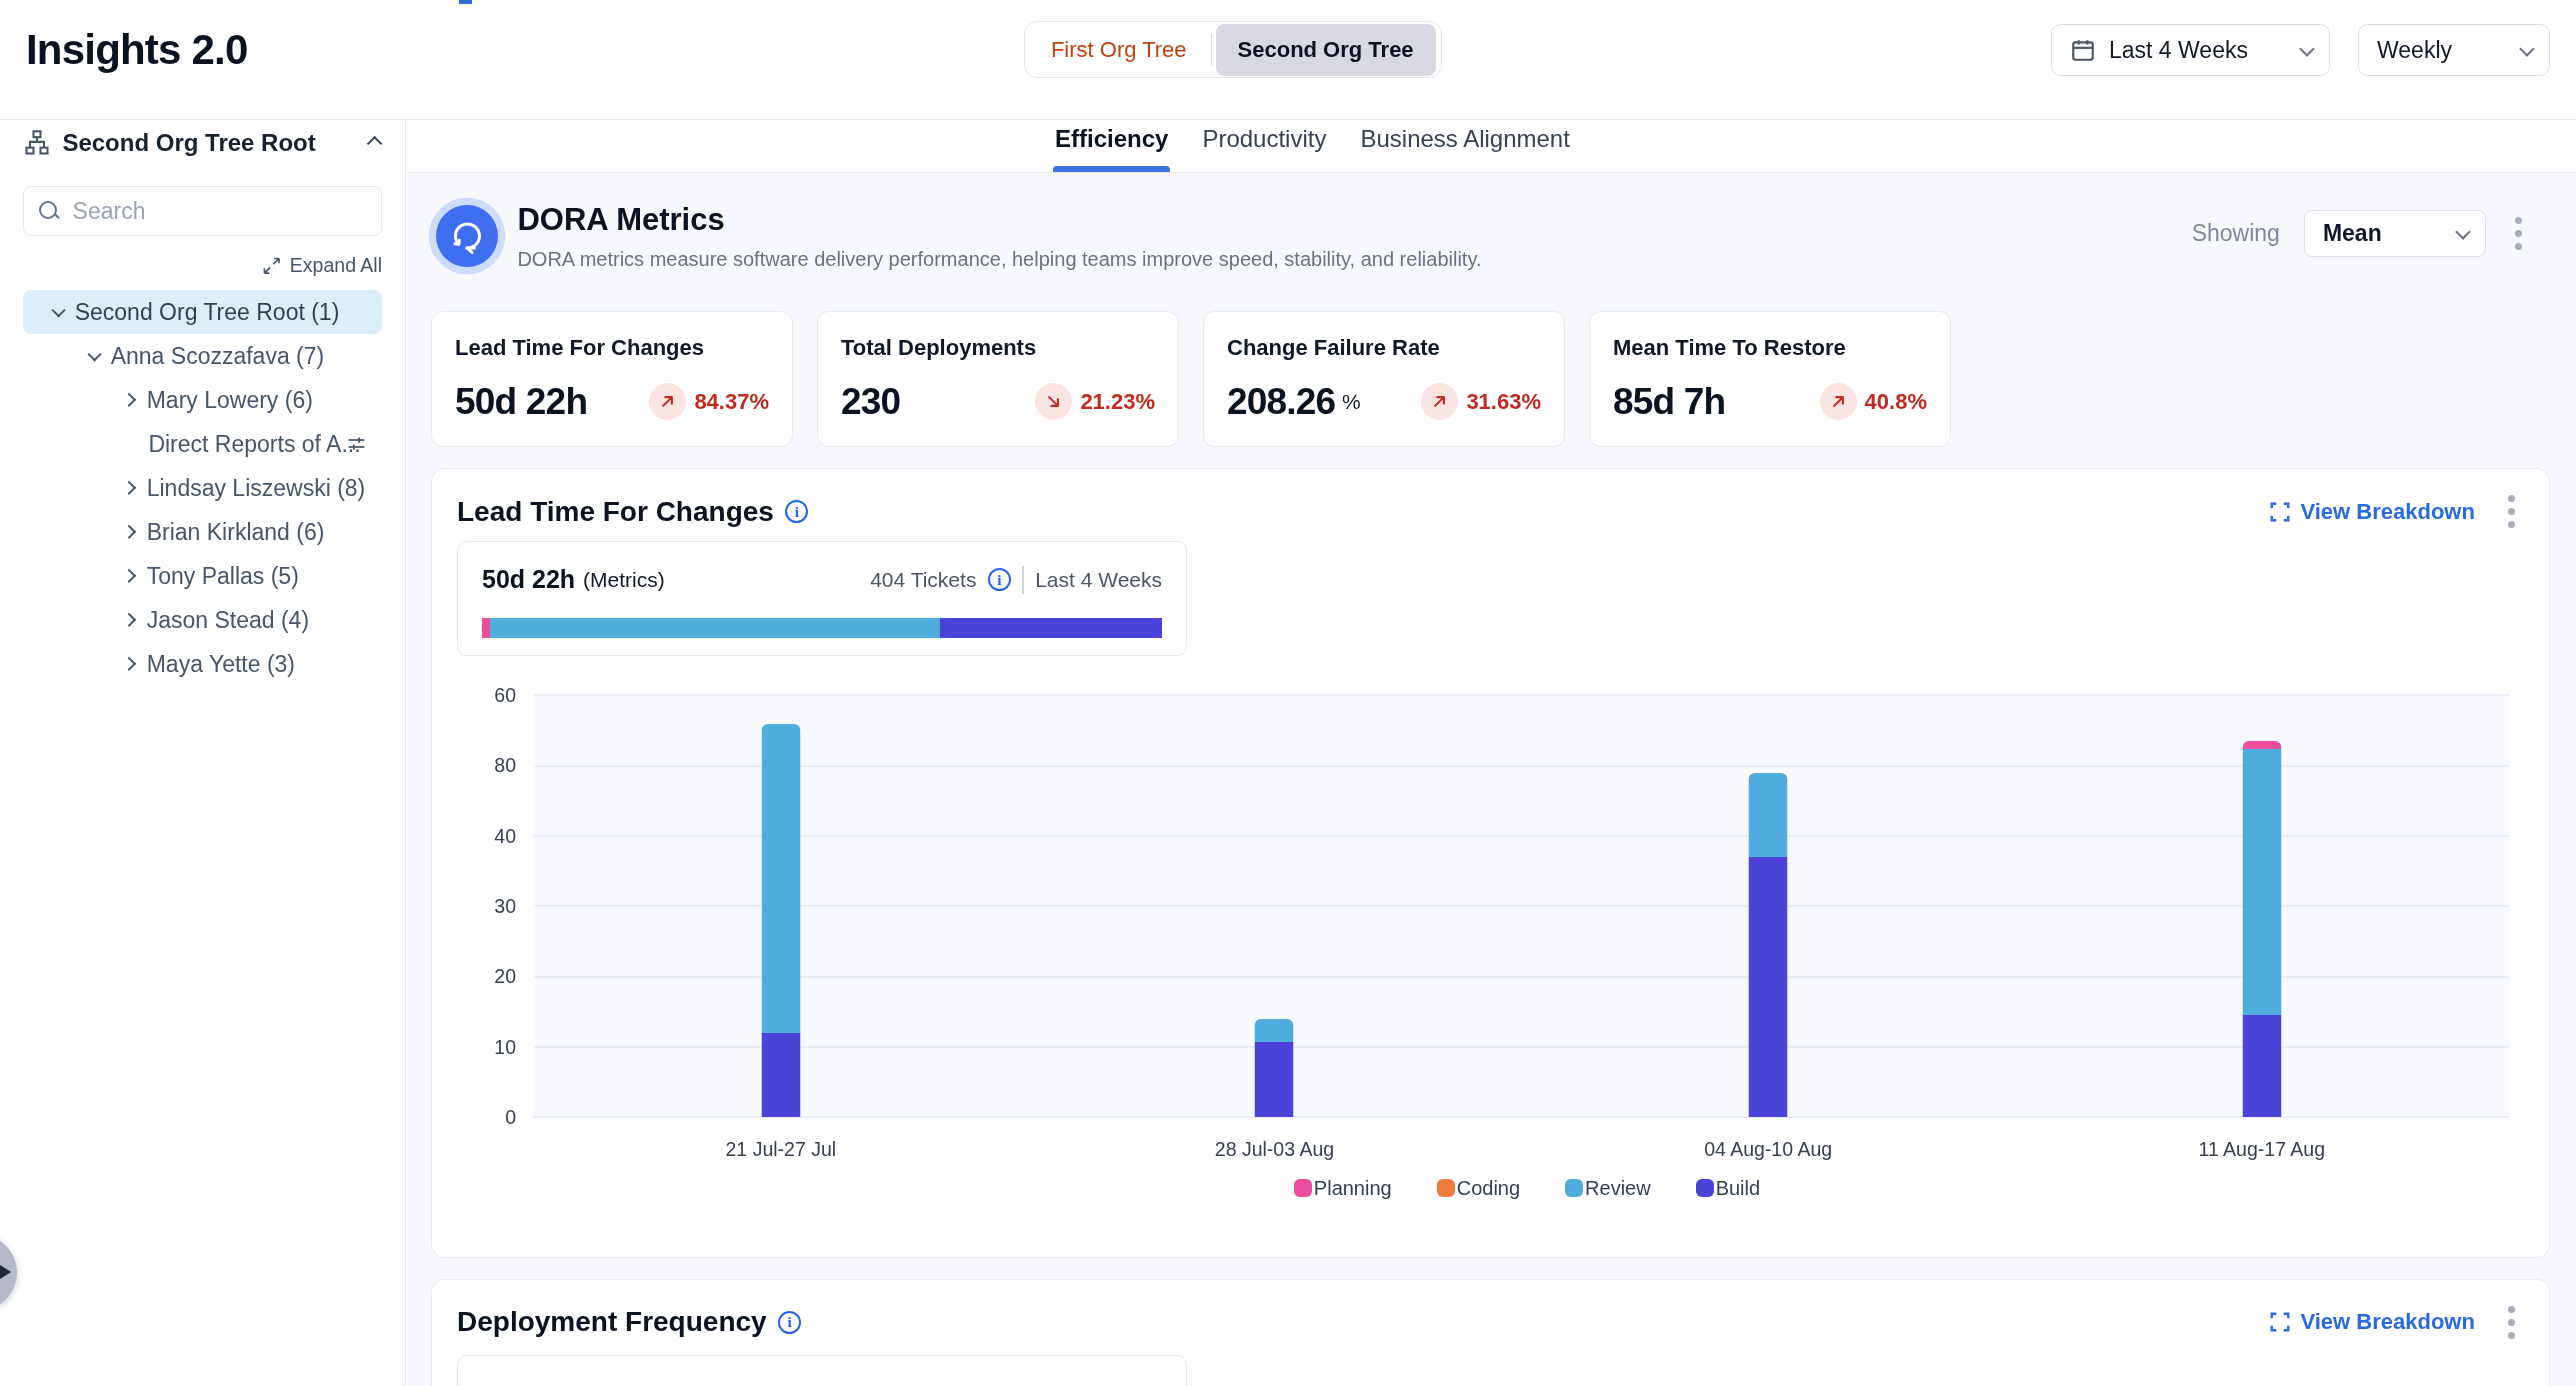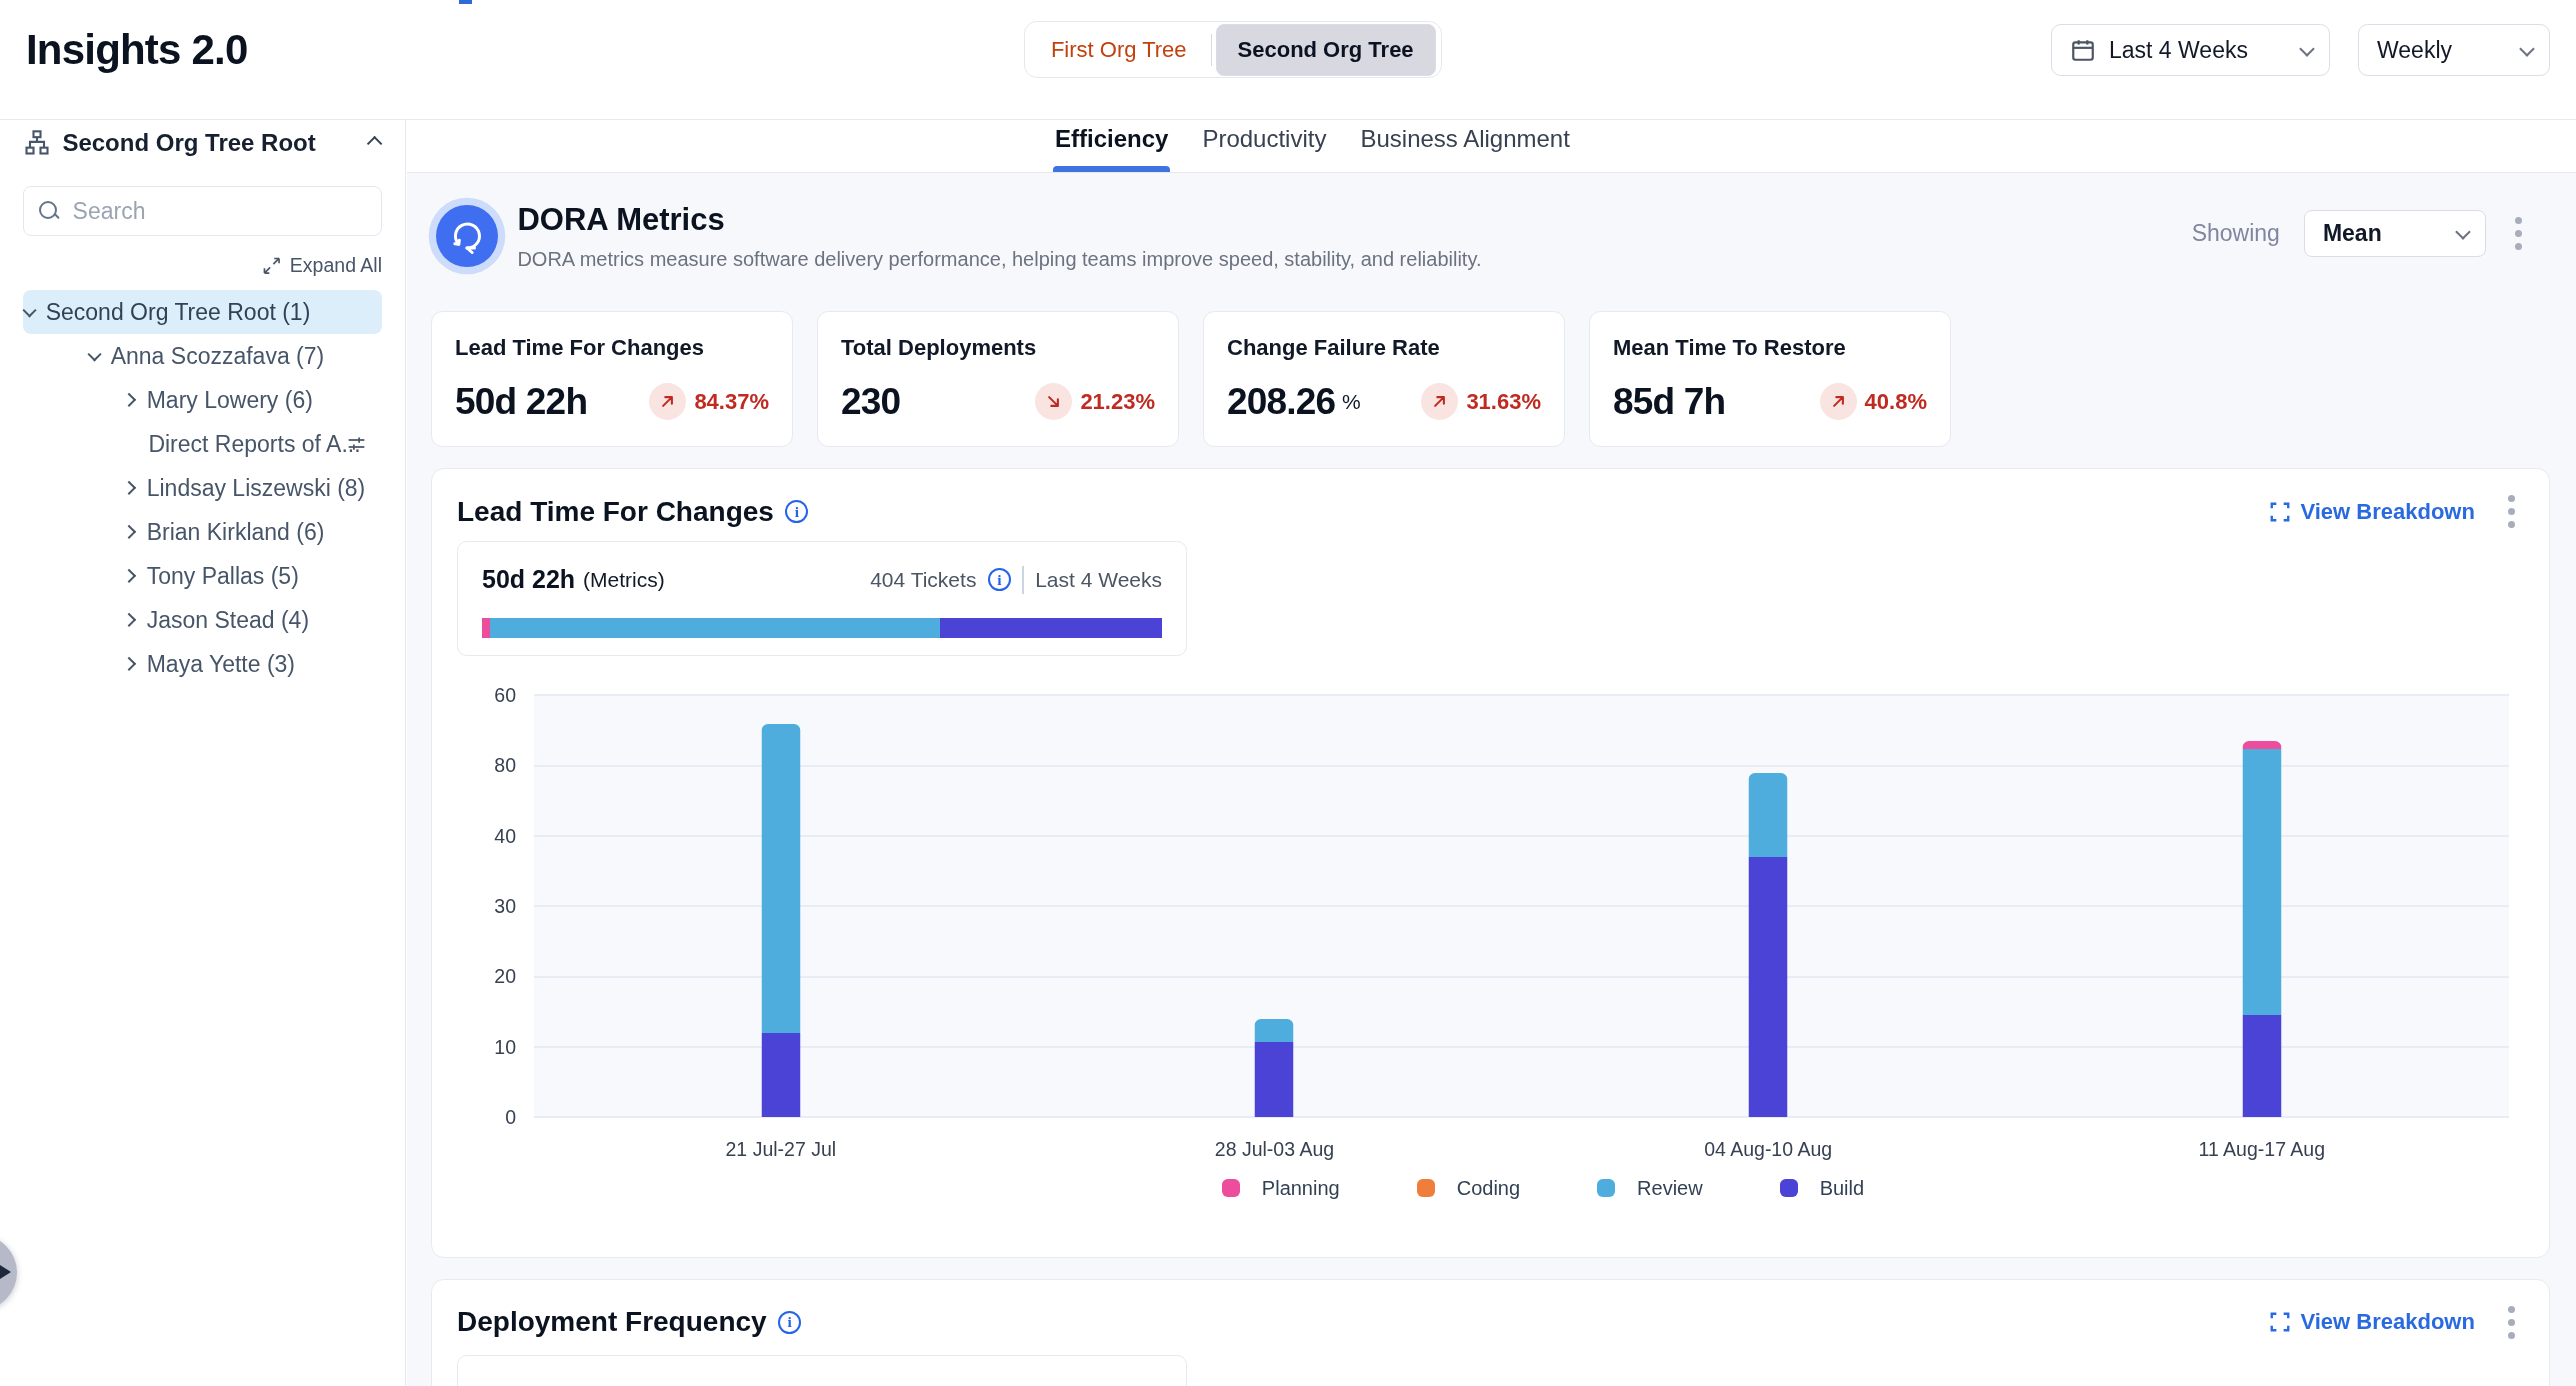--- a/index.html
+++ b/index.html
@@ -122,21 +122,21 @@
            background:#f7f9fd; }
   .gridline { position:absolute; left:0; right:0; height:1.6px; background:#e8ecf4; }
   .ylab { position:absolute; right:100%; margin-right:18px; transform:translateY(-50%);
           font-size:19.5px; color:#374151; }
   .bar { position:absolute; bottom:0; width:39px; transform:translateX(-50%);
          display:flex; flex-direction:column; border-radius:6.5px 6.5px 0 0; overflow:hidden; }
   .bar i { width:100%; }
   .xlabs { position:relative; margin-left:77px; margin-right:11.4px; height:45px; }
   .xlab { position:absolute; top:21px; transform:translateX(-50%); font-size:19.5px; color:#374151; white-space:nowrap; }
   .legend { display:flex; justify-content:center; gap:45px; margin-top:14.6px; margin-left:77px; }
-  .litem { display:flex; align-items:center; gap:22px; font-size:20px; color:#334155;margin-left:32px; }
+  .litem { display:flex; align-items:center; gap:2px; font-size:20px; color:#334155; }
   .litem .sw { width:18px; height:18px; border-radius:5.7px; }
 
   .stub { width:730px; height:65px; border:1.6px solid #e7e9f0; border-radius:9.7px; margin-top:11.4px; }
 
   
   .handle { position:absolute; left:-58px; top:1235px; width:75px; height:75px; border-radius:50%;
             background:#b6b9c8; z-index:20; box-shadow:0 1.6px 6.5px rgba(30,40,70,.25); }
   .handle::after { content:""; position:absolute; right:6.5px; top:28px; width:0; height:0;
                    border-top:9.7px solid transparent; border-bottom:9.7px solid transparent;
                    border-left:14px solid #1e2a3b; }
@@ -199,21 +199,21 @@
     <div class="expand-all">
       <span>
         <svg width="19.5" height="19.5" viewBox="0 0 24 24" fill="none" stroke="#475569" stroke-width="2">
           <path d="M14 10 L21 3 M21 3h-6 M21 3v6 M10 14 L3 21 M3 21h6 M3 21v-6"></path>
         </svg>
       </span>
       <span>Expand All</span>
     </div>
 
     <div class="tree" id="tree">
-        <div class="trow selected" style="">
+        <div class="trow selected" style="padding-left: 29px;">
           <span class="chev down"></span>
           <span class="lbl">Second Org Tree Root (1)</span>
         </div>
         <div class="trow" style="padding-left: 65px;">
           <span class="chev down"></span>
           <span class="lbl">Anna Scozzafava (7)</span>
         </div>
         <div class="trow" style="padding-left: 101px;">
           <span class="chev right"></span>
           <span class="lbl">Mary Lowery (6)</span>

